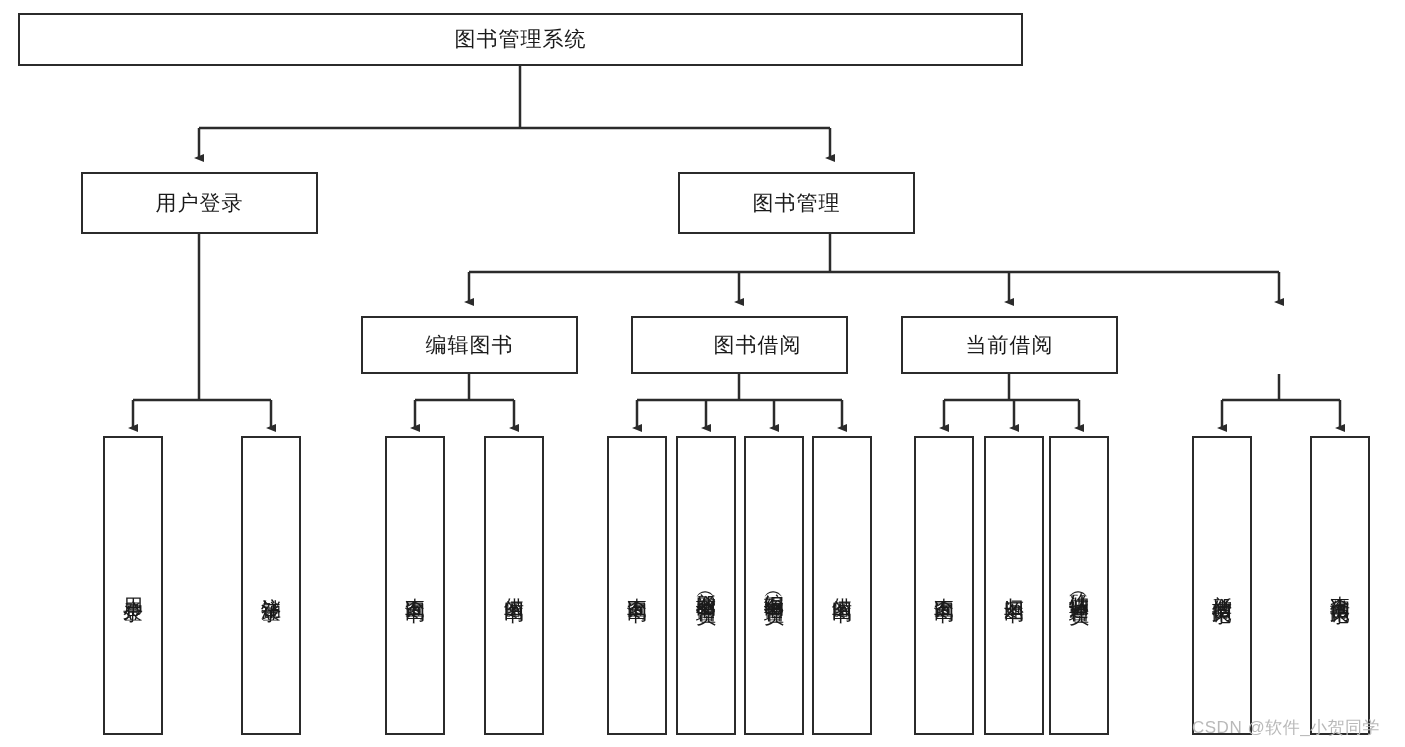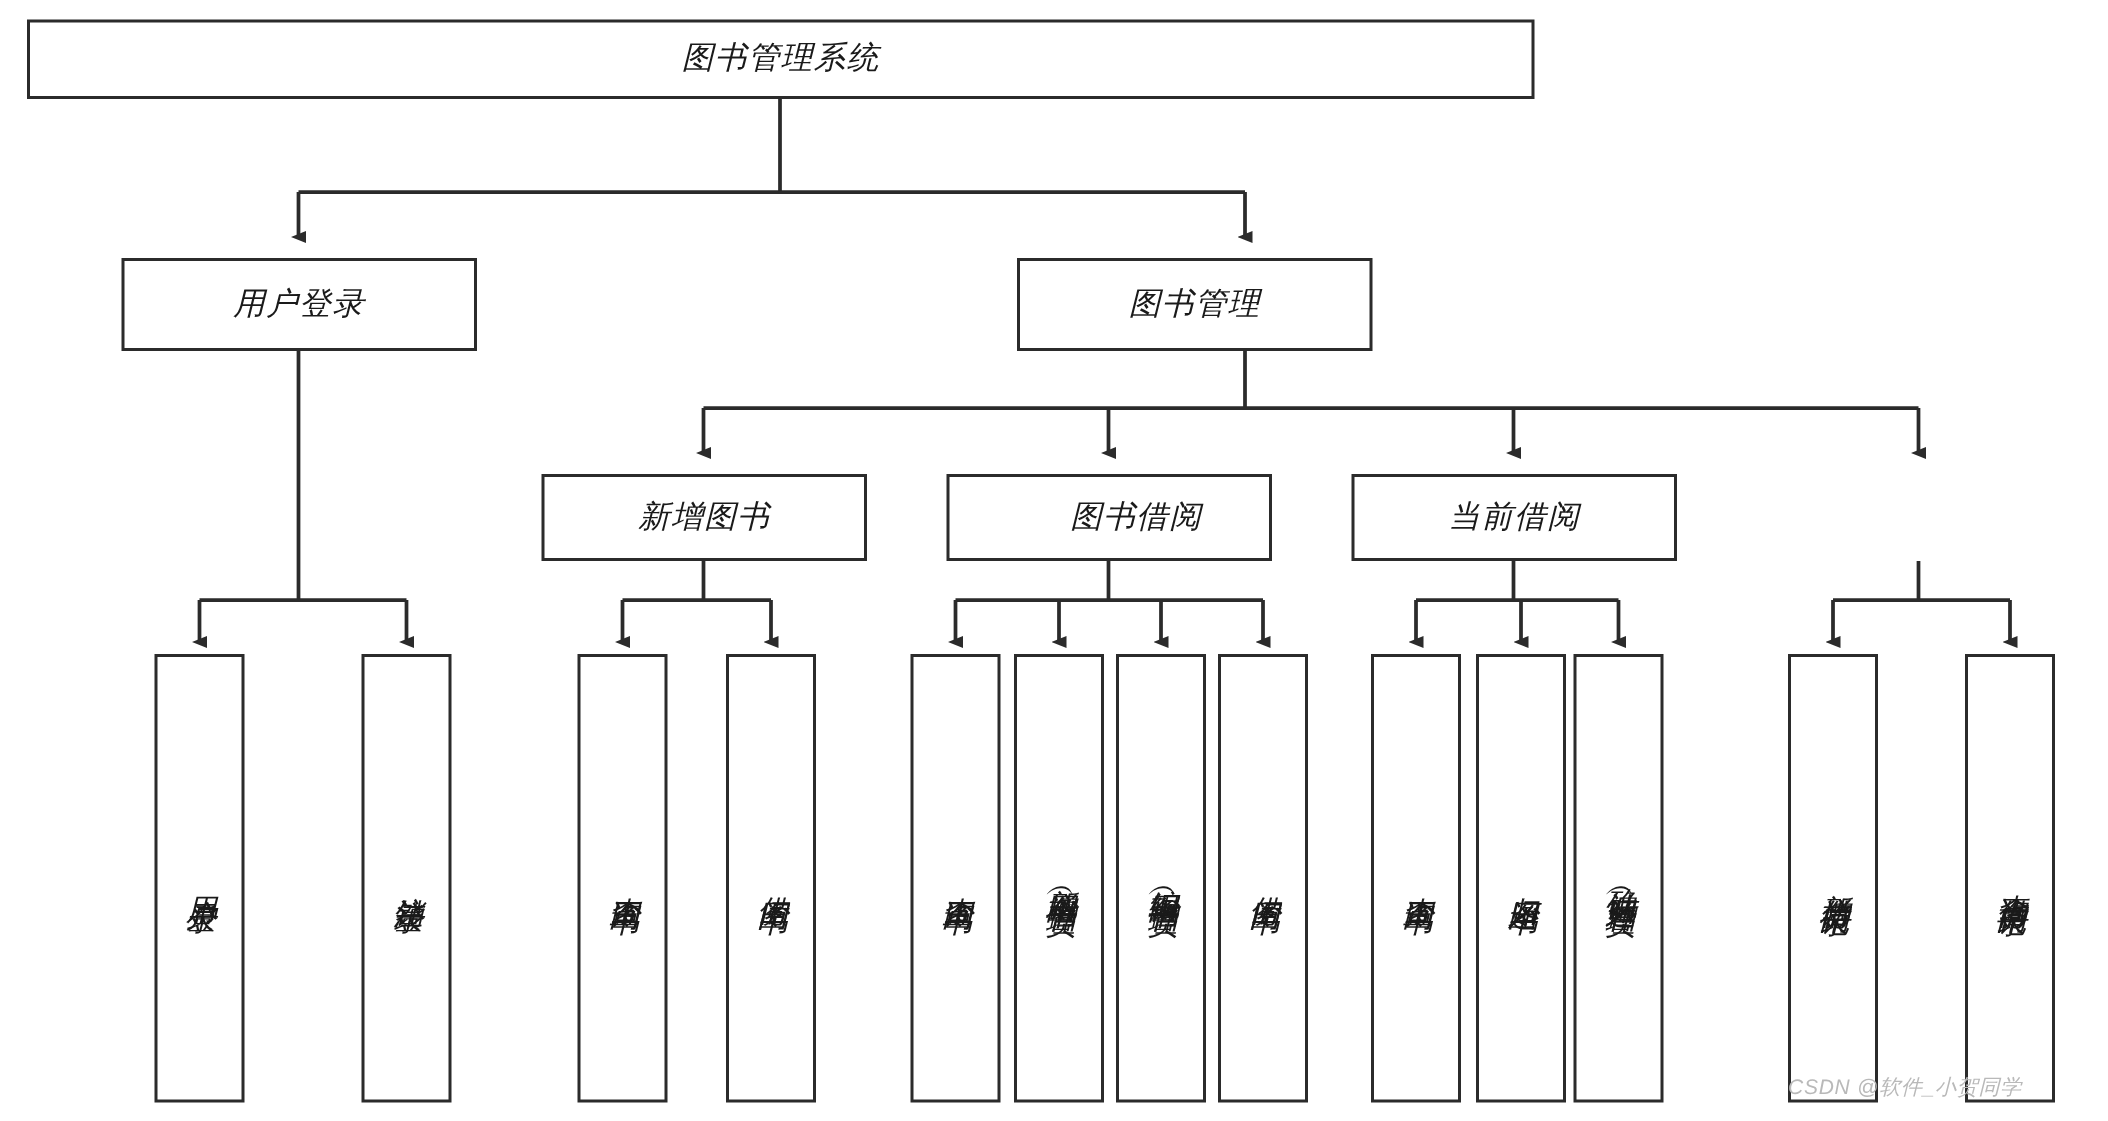--- a/index.html
+++ b/index.html
@@ -9,21 +9,20 @@
   }
   body {
     font-family: "Liberation Sans", "DejaVu Sans", sans-serif;
   }
   #canvas {
     position: relative;
     width: 1405px;
     height: 747px;
     background: #ffffff;
     overflow: hidden;
-    font-style: italic;
   }
   #wires {
     position: absolute;
     left: 0;
     top: 0;
     width: 1405px;
     height: 747px;
     pointer-events: none;
   }
   .node {
@@ -49,21 +48,21 @@
     letter-spacing: 2px;
     padding: 6px 0;
   }
   .node.vert .label {
     display: block;
     max-height: 100%;
   }
   .watermark {
     position: absolute;
     color: #b9b9b9;
-    font-size: 14px;
+    font-size: 17px;
     letter-spacing: 0.5px;
     white-space: nowrap;
     user-select: none;
   }
 </style>
 </head>
 <body>
 
 <div id="canvas">
 
@@ -124,21 +123,21 @@
 
   <div class="node horiz" style="left:81px; top:172px; width:237px; height:62px;">
     <span class="label">用户登录</span>
   </div>
 
   <div class="node horiz" style="left:678px; top:172px; width:237px; height:62px;">
     <span class="label">图书管理</span>
   </div>
 
   <div class="node horiz" style="left:361px; top:316px; width:217px; height:58px;">
-    <span class="label">新增图书</span>
+    <span class="label">编辑图书</span>
   </div>
 
   <div class="node horiz" style="left:631px; top:316px; width:217px; height:58px;padding-left:36px;">
     <span class="label">图书借阅</span>
   </div>
 
   <div class="node horiz" style="left:901px; top:316px; width:217px; height:58px;">
     <span class="label">当前借阅</span>
   </div>
 

